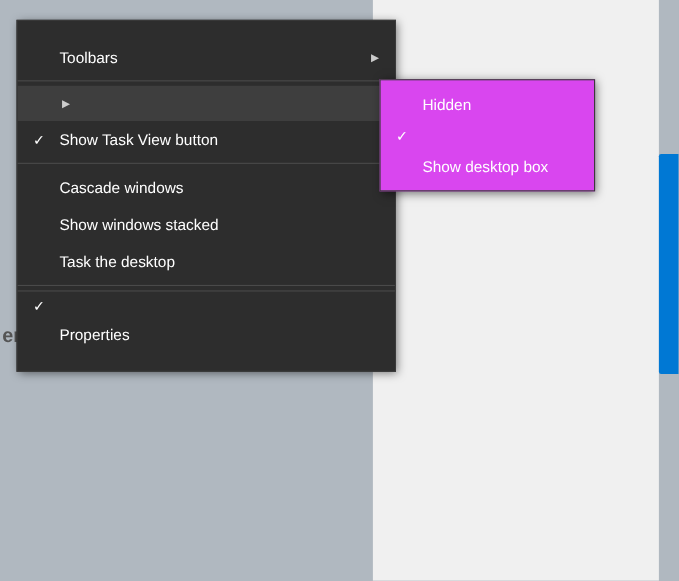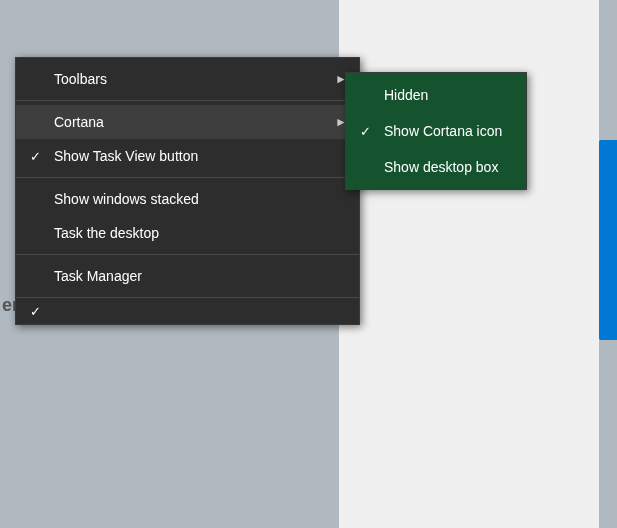--- a/index.html
+++ b/index.html
@@ -38,22 +38,21 @@
     
     .context-menu {
       position: absolute;
       left: 15px;
       top: 18px;
       width: 345px;
       background: #2d2d2d;
       color: #ffffff;
       border: 1px solid #3a3a3a;
       box-shadow: 2px 2px 8px rgba(0,0,0,0.5);
-      padding: 4px 0;
-      margin-top: 39px;
+      padding: 16px 0;
     }
 
     .menu-item {
       display: flex;
       align-items: center;
       padding: 9px 16px 9px 38px;
       cursor: pointer;
       position: relative;
       white-space: nowrap;
     }
@@ -88,22 +87,22 @@
       height: 1px;
       background: #4a4a4a;
       margin: 4px 0;
     }
 
     
     .submenu {
       position: absolute;
       left: 345px;
       top: 72px;
-      width: 182px;
-      background: #14532d;
+      width: 196px;
+      background: #d946ef;
       color: #ffffff;
       border: 1px solid #3a3a3a;
       box-shadow: 2px 2px 8px rgba(0,0,0,0.5);
       padding: 4px 0;
       z-index: 10;
     }
 
     .submenu-item {
       display: flex;
       align-items: center;
@@ -139,60 +138,61 @@
 
 <div class="context-menu">
 
   <div class="menu-item has-submenu">
     <span class="item-text">Toolbars</span>
     <span class="arrow">►</span>
   </div>
   <div class="menu-divider"></div>
 
   <div class="menu-item has-submenu active-item">
-    <span class="item-text">Cortana</span>
     <span class="arrow">►</span>
   </div>
 
   <div class="menu-item">
     <span class="checkmark">✓</span>
     <span>Show Task View button</span>
   </div>
 
   <div class="menu-divider"></div>
 
+  <div class="menu-item">
+    <span>Cascade windows</span>
+  </div>
 
   <div class="menu-item">
     <span>Show windows stacked</span>
   </div>
 
 
   <div class="menu-item">
     <span>Task the desktop</span>
   </div>
   <div class="menu-divider"></div>
 
-  <div class="menu-item">
-    <span>Task Manager</span>
-  </div>
   <div class="menu-divider"></div>
 
   <div class="menu-item">
     <span class="checkmark">✓</span>
   </div>
 
+  <div class="menu-item">
+    <span>Properties</span>
+  </div>
 </div>
 
 <div class="submenu">
 
   <div class="submenu-item">
     <span>Hidden</span>
   </div>
 
   <div class="submenu-item">
     <span class="checkmark">✓</span>
-    <span>Show Cortana icon</span>
   </div>
 
   <div class="submenu-item">
     <span>Show desktop box</span>
   </div>
 </div>
 
 </body></html>

